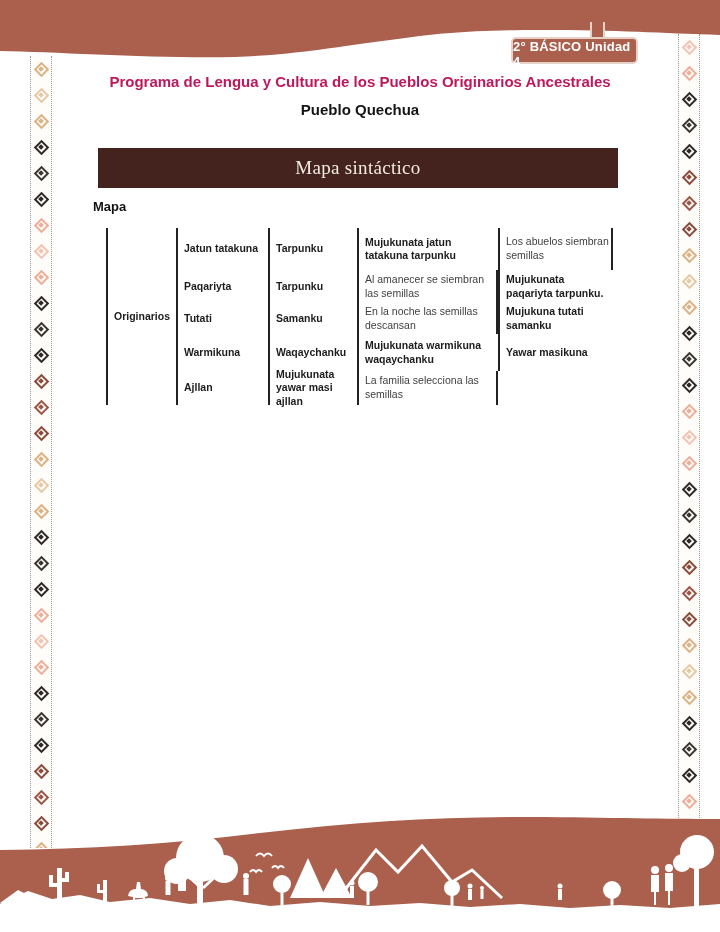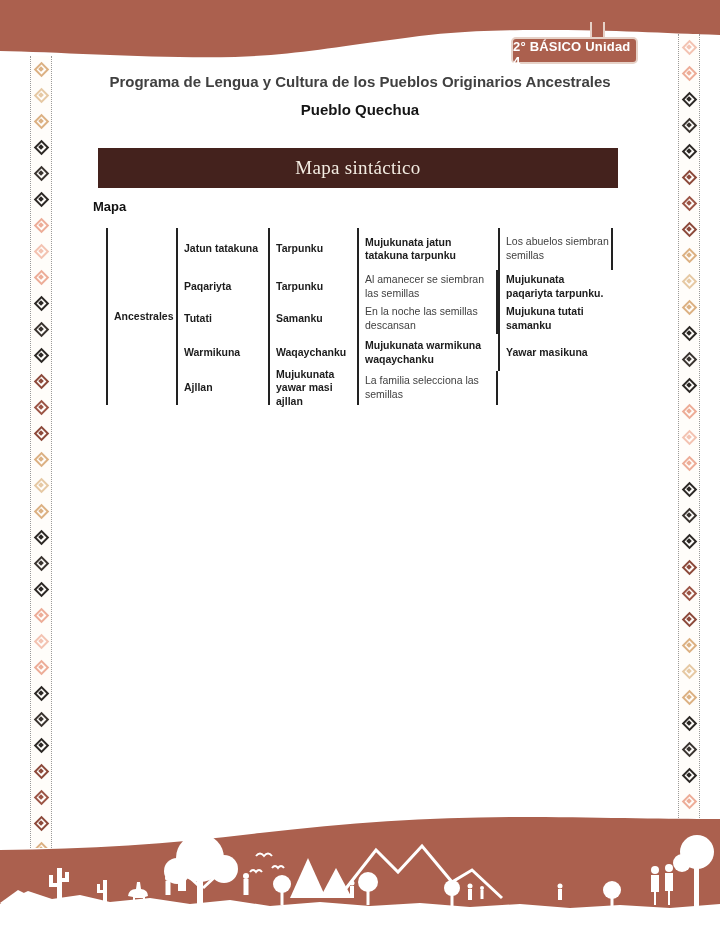--- a/index.html
+++ b/index.html
@@ -19,21 +19,21 @@
   .badge {
     position:absolute; left:511px; top:37px; width:127px; height:27px;
     background:#ab604e; border:2px solid #e6d2c8; border-radius:5px;
     box-sizing:border-box; display:flex; justify-content:center;
     color:#ffffff; font-size:13px; font-weight:bold; letter-spacing:0.2px;
   }
 
   
   .program-title {
     position:absolute; top:73px; left:60px; width:600px; text-align:center;
-    font-size:15px; font-weight:bold; color:#404040;
+    font-size:15px; font-weight:bold; color:#be185d;
   }
   .subtitle {
     position:absolute; top:101px; left:60px; width:600px; text-align:center;
     font-size:15px; font-weight:bold; color:#151515;
   }
 
   
   .section-bar {
     position:absolute; left:98px; top:148px; width:520px; height:40px;
     background:#44221d; display:flex; align-items:center; justify-content:center;
@@ -108,21 +108,21 @@
 <div class="program-title">Programa de Lengua y Cultura de los Pueblos Originarios Ancestrales</div>
 <div class="subtitle">Pueblo Quechua</div>
 
 <div class="section-bar">
   <span class="section-title">Mapa sintáctico</span>
 </div>
 
 <div class="map-label">Mapa</div>
 
 <div class="map-table">
-  <div class="cell cell--subject">Ancestrales</div>
+  <div class="cell cell--subject">Originarios</div>
 
   <div class="cell cell--object">Jatun tatakuna</div>
   <div class="cell cell--verb">Tarpunku</div>
   <div class="cell cell--sentence">Mujukunata jatun tatakuna tarpunku</div>
   <div class="cell cell--translation">Los abuelos siembran semillas</div>
 
   <div class="cell cell--object">Paqariyta</div>
   <div class="cell cell--verb">Tarpunku</div>
   <div class="cell cell--translation">Al amanecer se siembran las semillas</div>
   <div class="cell cell--sentence">Mujukunata paqariyta tarpunku.</div>

